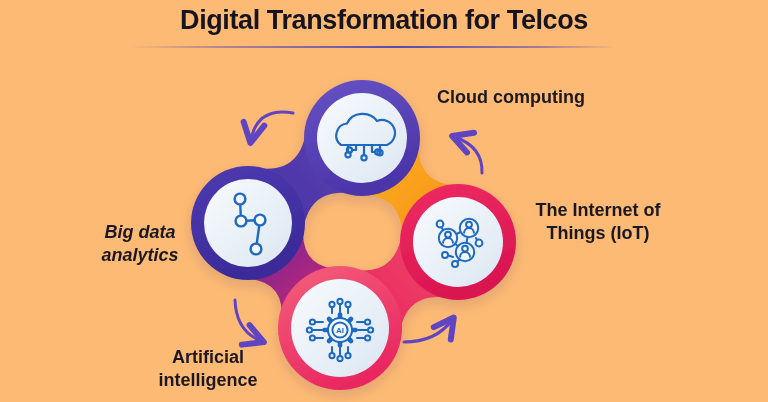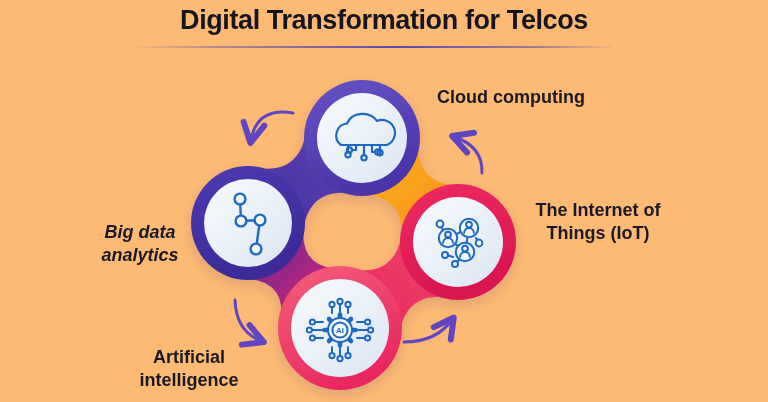--- a/index.html
+++ b/index.html
@@ -15,21 +15,21 @@
     position:absolute;top:46px;left:130px;width:482px;height:2px;border-radius:1px;
     background:linear-gradient(90deg,rgba(91,74,174,0) 0%,rgba(91,74,174,.45) 18%,#5b4aae 55%,rgba(91,74,174,.55) 85%,rgba(91,74,174,.05) 100%);
   }
   .node-label{
     position:absolute;text-align:center;font-size:18px;line-height:1.28;
     font-weight:600;color:#1b1823;
   }
   .lbl-cloud{left:431px;top:86px;width:160px;}
   .lbl-iot{left:518px;top:199px;width:160px;}
   .lbl-bigdata{left:85px;top:221px;width:110px;font-style:italic;}
-  .lbl-ai{left:129px;top:346px;width:120px;}
+  .lbl-ai{left:148px;top:346px;width:120px;}
   svg.diagram{position:absolute;left:0;top:0;}
 </style>
 </head>
 <body>
 
 <div class="canvas">
 
   <div class="title">Digital Transformation for Telcos</div>
   <div class="title-rule"></div>
 

